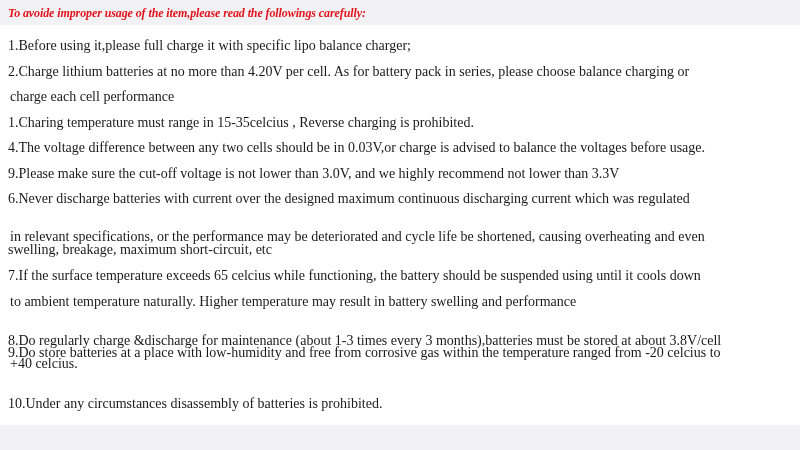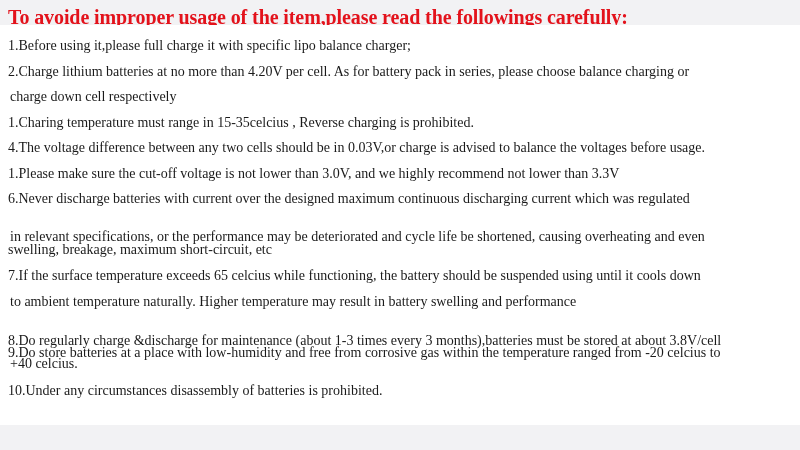--- a/index.html
+++ b/index.html
@@ -8,22 +8,22 @@
       background: #f2f2f4;
       font-family: "Liberation Serif", "DejaVu Serif", serif;
       position: relative;
     }
     .header {
       position: absolute; left: 0; top: 0; width: 800px; height: 25px;
       background: #f2f2f4;
     }
     .title {
       position: absolute; left: 8px; top: 6px;
-      font-weight: bold; font-size: 20px; color: #e3121b;
-      white-space: nowrap; letter-spacing: -0.1px;
+      font-weight: bold; font-size: 12px; color: #e3121b;
+      white-space: nowrap; letter-spacing: -0.1px; font-style: italic;
     }
     .content {
       position: absolute; left: 0; top: 25px; width: 800px; height: 400px;
       background: #ffffff;
     }
     .footer {
       position: absolute; left: 0; top: 425px; width: 800px; height: 25px;
       background: #f2f2f4;
     }
     .line {
@@ -36,27 +36,27 @@
 <body>
 
 <div class="header">
   <div class="title">To avoide improper usage of the item,please read the followings carefully:</div>
 </div>
 
 <div class="content"></div>
 
 <div class="line" style="top:37px">1.Before using it,please full charge it with specific lipo balance charger;</div>
 <div class="line" style="top:63px">2.Charge lithium batteries at no more than 4.20V per cell. As for battery pack in series, please choose balance charging or</div>
-<div class="line" style="top:88px;left:10px"> charge down cell respectively</div>
+<div class="line" style="top:88px;left:10px"> charge each cell performance</div>
 <div class="line" style="top:114px">1.Charing temperature must range in 15-35celcius , Reverse charging is prohibited.</div>
 <div class="line" style="top:139px">4.The voltage difference between any two cells should be in 0.03V,or charge is advised to balance the voltages before usage.</div>
-<div class="line" style="top:165px">1.Please make sure the cut-off voltage is not lower than 3.0V, and we highly recommend not lower than 3.3V</div>
+<div class="line" style="top:165px">9.Please make sure the cut-off voltage is not lower than 3.0V, and we highly recommend not lower than 3.3V</div>
 <div class="line" style="top:190px">6.Never discharge batteries with current over the designed maximum continuous discharging current which was regulated</div>
 <div class="line" style="top:228px;left:10px"> in relevant specifications, or the performance may be deteriorated and cycle life be shortened, causing overheating and even</div>
 <div class="line" style="top:241px">swelling, breakage, maximum short-circuit, etc</div>
 <div class="line" style="top:267px">7.If the surface temperature exceeds 65 celcius while functioning, the battery should be suspended using until it cools down</div>
 <div class="line" style="top:293px;left:10px"> to ambient temperature naturally. Higher temperature may result in battery swelling and performance</div>
 <div class="line" style="top:332px">8.Do regularly charge &amp;discharge for maintenance (about 1-3 times every 3 months),batteries must be stored at about 3.8V/cell</div>
 <div class="line" style="top:344px">9.Do store batteries at a place with low-humidity and free from corrosive gas within the temperature ranged from -20 celcius to</div>
 <div class="line" style="top:355px;left:10px"> +40 celcius.</div>
-<div class="line" style="top:382px">10.Under any circumstances disassembly of batteries is prohibited.</div>
+<div class="line" style="top:395px">10.Under any circumstances disassembly of batteries is prohibited.</div>
 
 <div class="footer"></div>
 
 </body></html>

